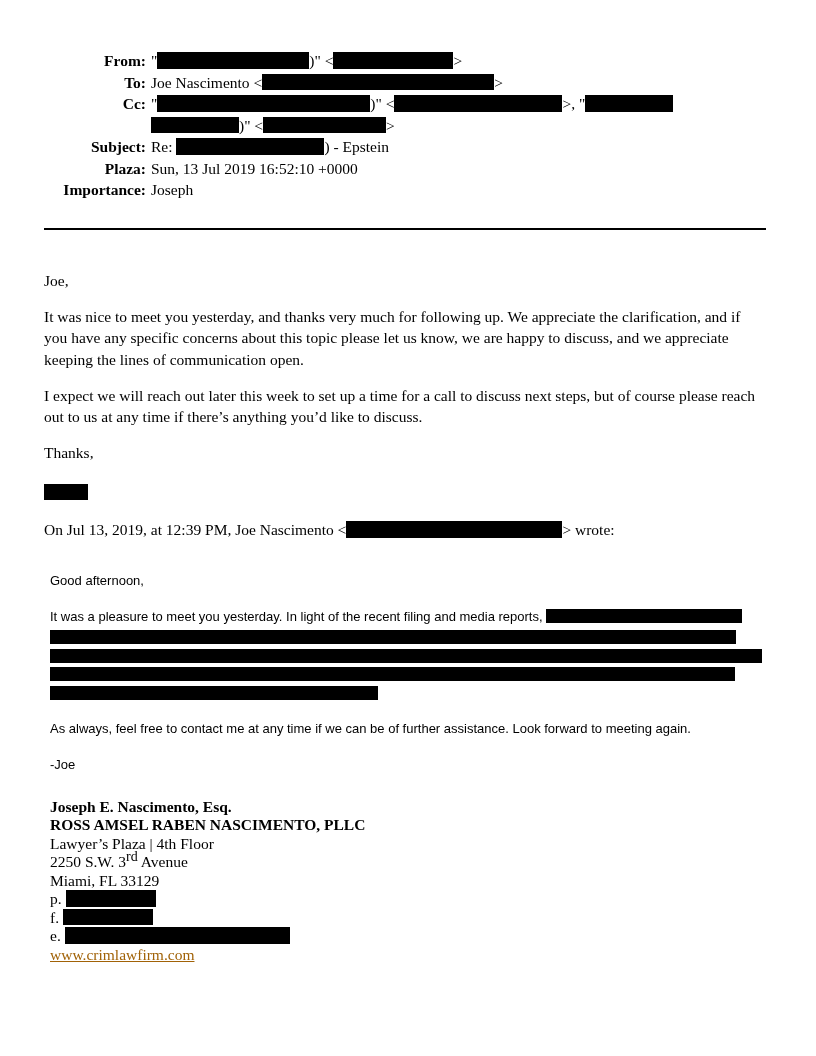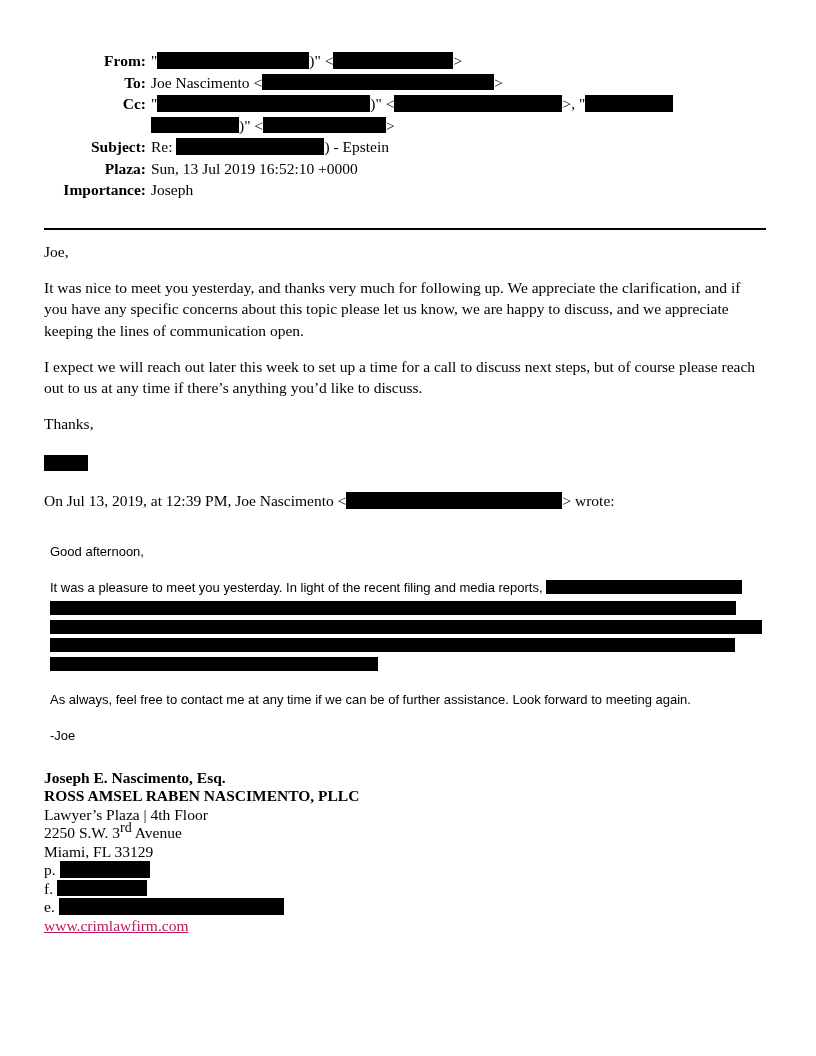--- a/index.html
+++ b/index.html
@@ -21,41 +21,41 @@
   hr.separator { border: none; border-top: 2.5px solid #000; margin: 27px 0 0 0; }
   
   .redaction {
     display: inline-block;
     background: #000;
     height: 1.05em;
     vertical-align: -0.17em;
   }
   .bar { height: 14px; background: #000; margin-top: 4.5px; }
   
-  .body-section { margin-top: 11px; }
+  .body-section { margin-top: 40px; }
   .body-section p { margin: 0 0 14.5px 0; }
   .standalone-redaction { margin: 18px 0 16px 0; }
   .attribution { margin-top: 15px; }
   
   .quoted {
     font-family: "Liberation Sans", sans-serif;
     font-size: 13px;
     line-height: 19px;
     margin-left: 6px;
     margin-top: 30px;
   }
   .quoted p { margin: 0 0 17px 0; }
   .quoted p.tight { margin-bottom: 0; }
   .redaction-block { margin-bottom: 19px; }
   
-  .signature { margin-top: 24px; line-height: 18.5px; }
+  .signature { margin-left: 6px; margin-top: 24px; line-height: 18.5px; }
   .signature .line { min-height: 18.5px; }
   .sig-bold { font-weight: bold; }
   sup { font-size: 14px; line-height: 0; }
-  a.website { color: #be185d; text-decoration: underline; }
+  a.website { color: #a16207; text-decoration: underline; }
 </style>
 </head>
 <body>
 
 <div class="page">
 
   <div class="email-header">
     <div class="label">From:</div>
     <div class="value">"<span class="redaction" style="width: 152px;"></span>)" &lt;<span class="redaction" style="width: 120px;"></span>&gt;</div>
 

